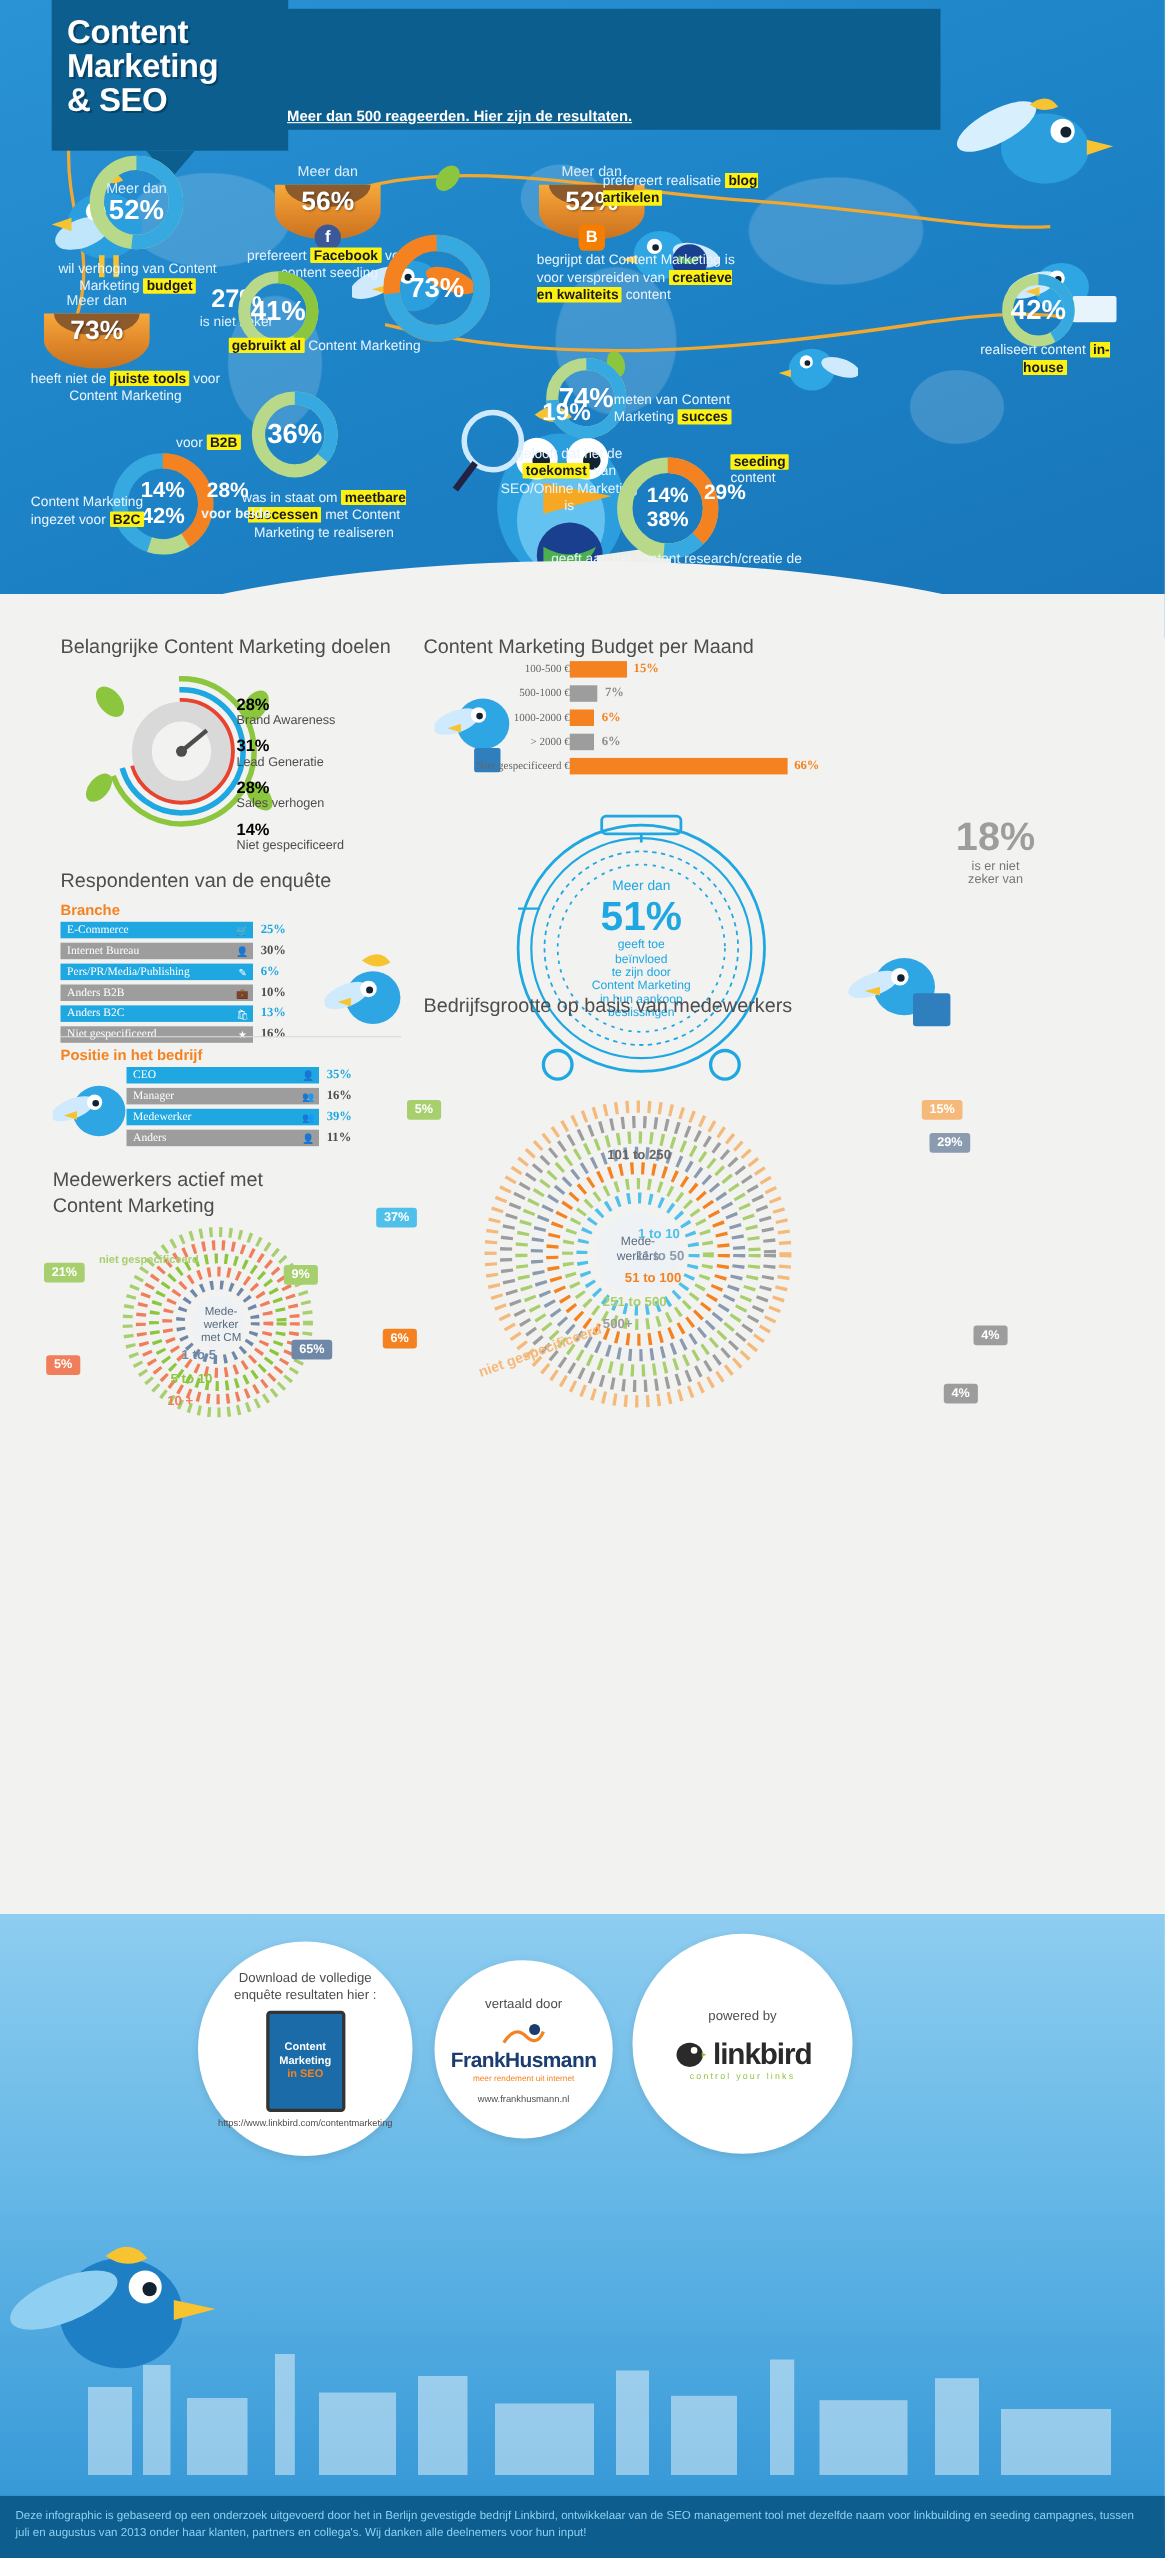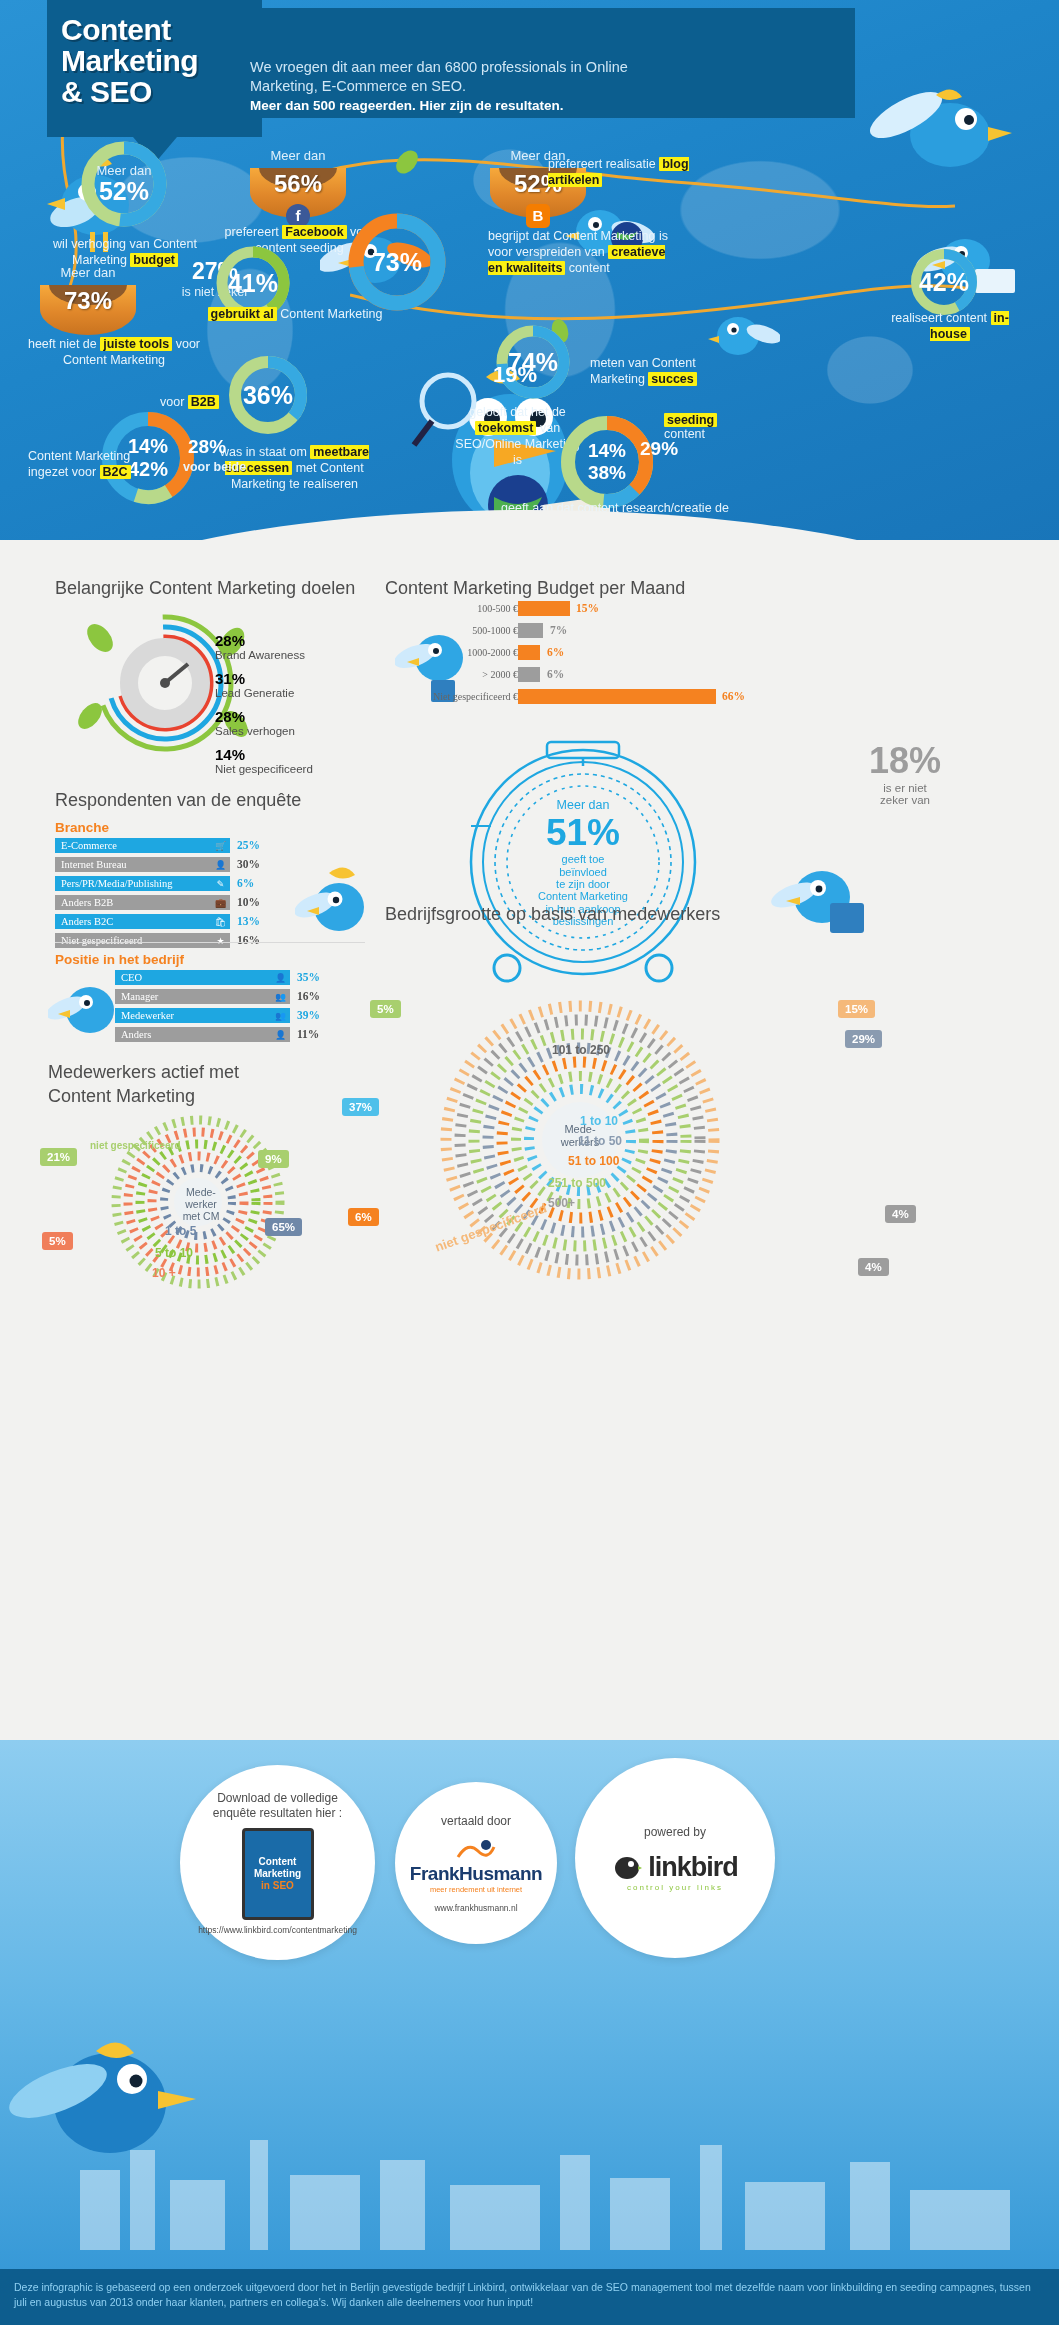--- a/index.html
+++ b/index.html
@@ -49,22 +49,22 @@
     position:absolute; left:248px; top:21px; width:429px; height:30px;
     background:#f58220; color:#fff; font-weight:bold; font-size:17.5px;
     line-height:30px; padding-left:11px; text-shadow:1px 1px 0 rgba(0,0,0,.22);
     white-space:nowrap;
   }
   .subline{
     position:absolute; left:250px; top:58px; width:420px;
     color:#cfe6f5; font-size:14.5px; line-height:19px;
   }
   .subline2{
-    position:absolute; left:250px; top:98px; width:460px;
-    color:#fff; font-size:13.5px; font-weight:bold;
+    position:absolute; left:261px; top:98px; width:460px;
+    color:#fff; font-size:13.5px; font-weight:bold;text-decoration:underline;
   }
   .hdrpanel{
     position:absolute; left:235px; top:8px; width:620px; height:110px;
     background:#0c5e8f;
   }
 
   
   .vine{position:absolute;border:0;}
 
   
@@ -192,21 +192,20 @@
 
     <div class="hdrpanel"></div>
     <div class="titlebox">
       <h1>
         <span>Content</span><br>
         <span>Marketing</span><br>
         <span>&amp; SEO</span>
       </h1>
       <div class="pt"></div>
     </div>
-    <div class="subline">We vroegen dit aan meer dan 6800 professionals in Online Marketing, E-Commerce en SEO.</div>
     <div class="subline2">Meer dan 500 reageerden. Hier zijn de resultaten.</div>
 
     <svg class="bird" style="left:45px;top:150px;width:100px;height:105px;">
       <ellipse cx="50" cy="55" rx="34" ry="30" fill="#2b9ede"></ellipse>
       <ellipse cx="30" cy="62" rx="26" ry="13" fill="#bfe6fa" transform="rotate(-20 30 62)"></ellipse>
       <circle cx="42" cy="42" r="9" fill="#fff"></circle>
         <circle cx="44" cy="43" r="4" fill="#123"></circle>
       <polygon points="20,48 2,54 20,60" fill="#f7c331"></polygon>
       <path d="M45 12 q14 -10 22 2 q-12 6 -22 -2z" fill="#f7c331"></path>
       <rect x="45" y="82" width="5" height="20" fill="#f7c331"></rect>
@@ -405,21 +404,21 @@
     </div>
     <div style="position:absolute;left:160px;top:395px;color:#e8f4fc;font-size:12.5px;">
       voor <span class="hl">B2B</span>
     </div>
     <div style="position:absolute;left:188px;top:436px;color:#fff;font-size:19px;font-weight:bold;">28%</div>
     <div style="position:absolute;left:183px;top:460px;color:#e8f4fc;font-size:12.5px;font-weight:bold;">voor beide</div>
     <div class="cap" style="left:28px;top:448px;width:120px;text-align:left;">
       <span>Content Marketing ingezet voor </span><span class="hl">B2C</span>
     </div>
 
-    <div class="cap" style="left:590px;top:355px;width:140px;text-align:left;">
+    <div class="cap" style="left:558px;top:355px;width:140px;text-align:left;">
       <span>meten van Content Marketing </span><span class="hl">succes</span>
     </div>
     <div class="donut" style="left:557px;top:412px;width:100px;height:100px;">
       <svg width="100" height="100" viewBox="0 0 100 100">
         <circle cx="50" cy="50" r="39" fill="none" stroke="#b8d98a" stroke-width="14"></circle>
         <circle cx="50" cy="50" r="39" fill="none" stroke="#f58220" stroke-width="14" stroke-dasharray="93 152" transform="rotate(-90 50 50)"></circle>
         <circle cx="50" cy="50" r="39" fill="none" stroke="#36a9e1" stroke-width="14" stroke-dasharray="34 211" transform="rotate(45 50 50)"></circle>
       </svg>
       <div class="lbl" style="gap:2px;">
         <span class="big" style="font-size:19px;">14%</span>

